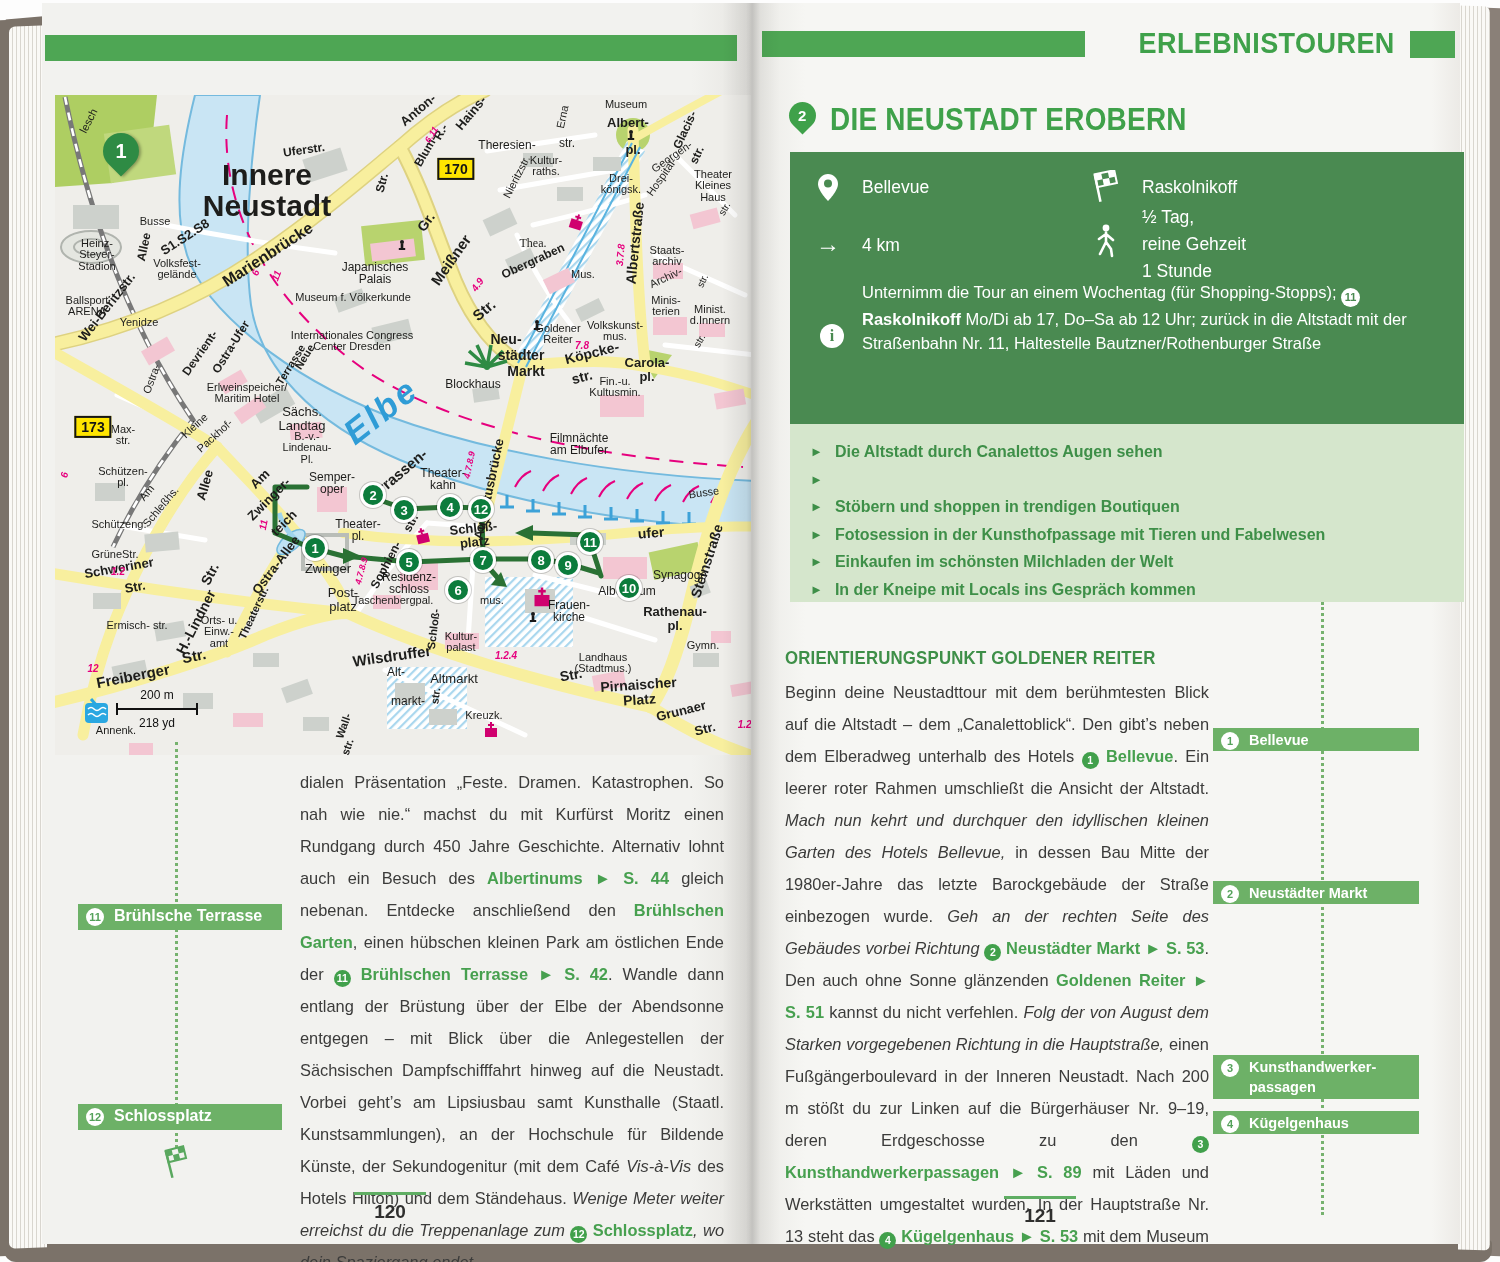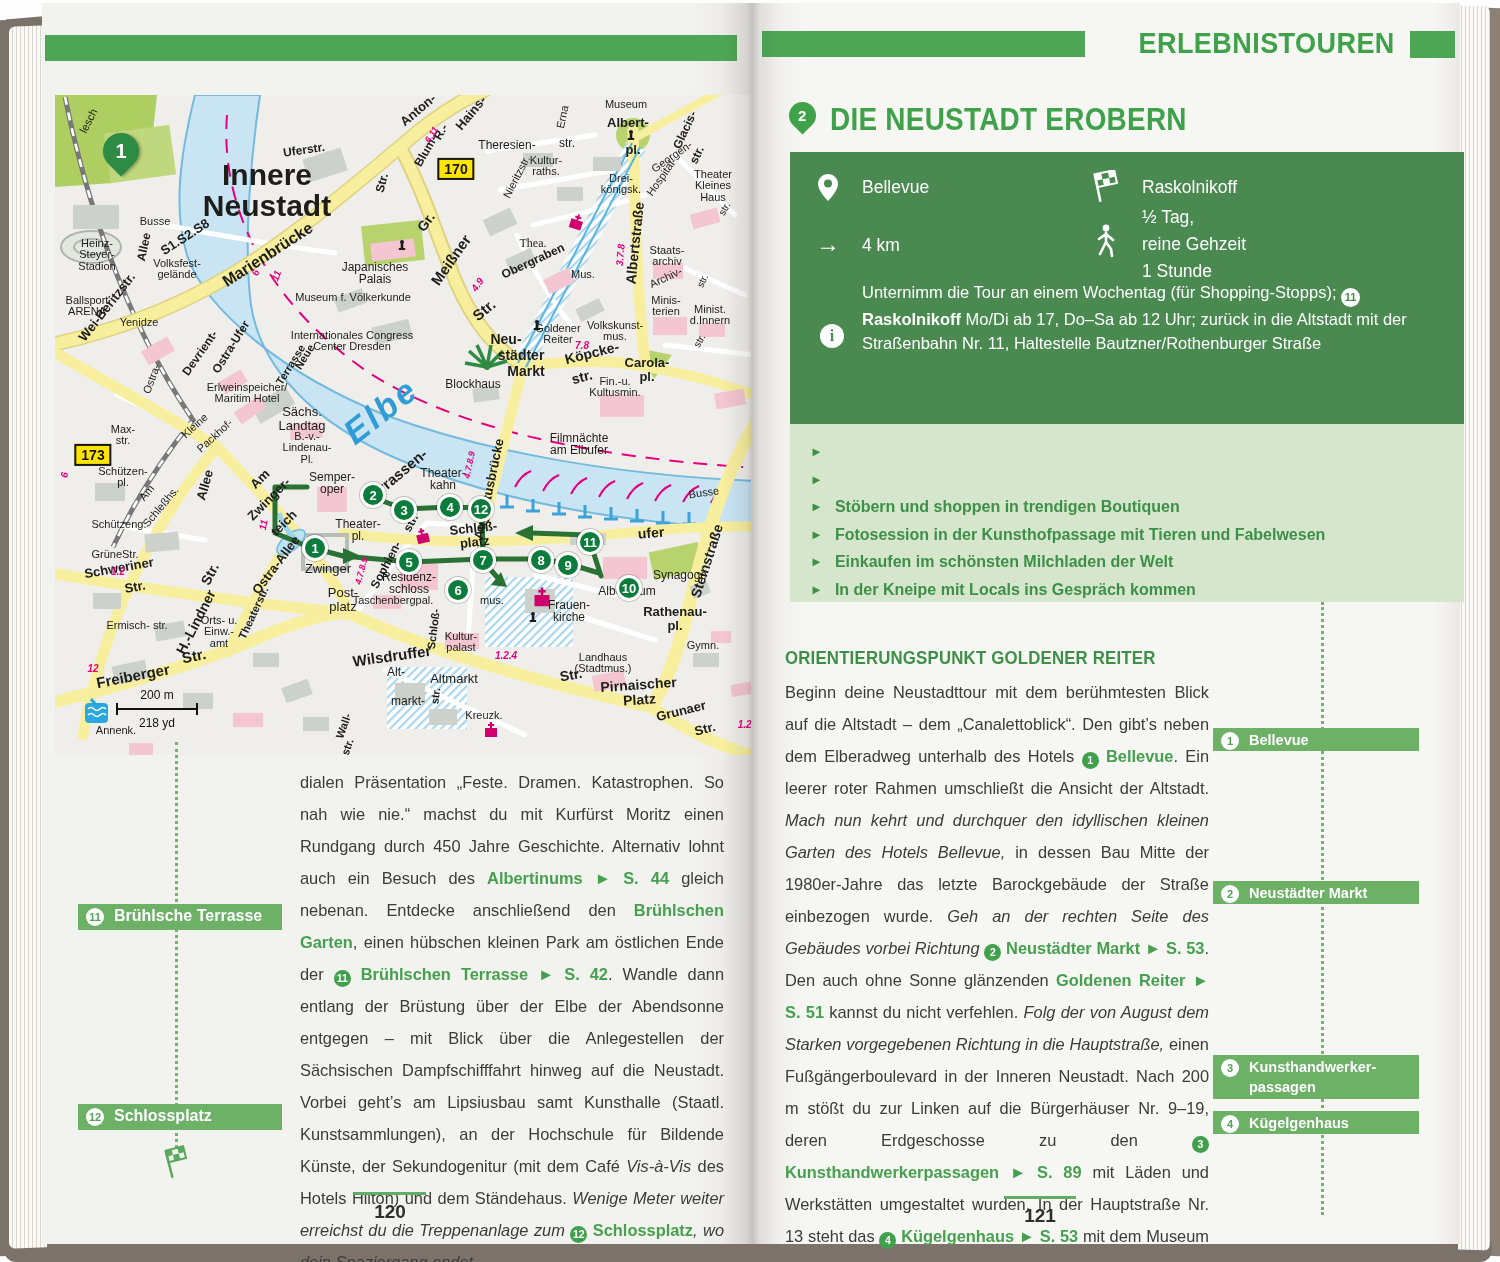--- a/index.html
+++ b/index.html
@@ -462,21 +462,21 @@
         <span class="ml m" style="left: 566px; top: 160px; font-size: 10px; transform: translate(-50%, -50%) rotate(-84deg);">3.7.8</span>
         <span class="ml m" style="left: 415px; top: 370px; font-size: 9px; transform: translate(-50%, -50%) rotate(-78deg);">4.7.8.9</span>
         <span class="ml m" style="left: 307px; top: 476px; font-size: 9px; transform: translate(-50%, -50%) rotate(-75deg);">4.7.8.9</span>
         <span class="ml m" style="left: 10px; top: 380px; font-size: 10px; transform: translate(-50%, -50%) rotate(-80deg);">6</span>
         <span class="ml m" style="left: 209px; top: 430px; font-size: 10px; transform: translate(-50%, -50%) rotate(-80deg);">11</span>
         <span class="ml m" style="left: 63px; top: 477px; font-size: 10px; transform: translate(-50%, -50%);">1.2</span>
         <span class="ml m" style="left: 38px; top: 574px; font-size: 10px; transform: translate(-50%, -50%);">12</span>
         <span class="ml m" style="left: 451px; top: 561px; font-size: 10px; transform: translate(-50%, -50%);">1.2.4</span>
         <span class="ml m" style="left: 691px; top: 630px; font-size: 10px; transform: translate(-50%, -50%);">1.2,</span>
         <span class="ml sh" style="left: 401px; top: 74px; font-size: 14px; transform: translate(-50%, -50%);">170</span>
-        <span class="ml sh" style="left: 38px; top: 332px; font-size: 14px; transform: translate(-50%, -50%); margin-top: 28px;">173</span>
+        <span class="ml sh" style="left: 38px; top: 332px; font-size: 14px; transform: translate(-50%, -50%);">173</span>
       </div>
     <div id="mapMarkers">
         <div class="rm" style="left: 260px; top: 453px;">1</div>
         <div class="rm" style="left: 318px; top: 400px;">2</div>
         <div class="rm" style="left: 349px; top: 415px;">3</div>
         <div class="rm" style="left: 395px; top: 412px;">4</div>
         <div class="rm" style="left: 426px; top: 414px;">12</div>
         <div class="rm" style="left: 354px; top: 467px;">5</div>
         <div class="rm" style="left: 403px; top: 495px;">6</div>
         <div class="rm" style="left: 428px; top: 465px;">7</div>
@@ -565,20 +565,21 @@
 reine Gehzeit
 1 Stunde</div>
 
     <div class="abs" style="left:30px;top:172px;width:24px;height:24px;border-radius:50%;background:#fff;color:#4a8a51;font-weight:bold;font-size:16px;display:flex;align-items:center;justify-content:center;font-family:'Liberation Serif','DejaVu Serif',serif;">i</div>
     <div class="abs ib-note" style="left:72px;top:128px;width:566px;"><span>Unternimm die Tour an einem Wochentag (für Shopping-Stopps); </span><span class="wbadge">11</span><span> </span><span class="run-b">Raskolnikoff</span><span> Mo/Di ab 17, Do–Sa ab 12 Uhr; zurück in die Altstadt mit der Straßenbahn Nr. 11, Haltestelle Bautzner/Rothenburger Straße</span></div>
   </div>
 
   <div class="abs hlbox" id="hlBox">
       <div class="hl-item">
         <span class="arr">►</span>
+        <span>Die Altstadt durch Canalettos Augen sehen</span>
       </div>
       <div class="hl-item">
         <span class="arr">►</span>
       </div>
       <div class="hl-item">
         <span class="arr">►</span>
         <span>Stöbern und shoppen in trendigen Boutiquen</span>
       </div>
       <div class="hl-item">
         <span class="arr">►</span>

